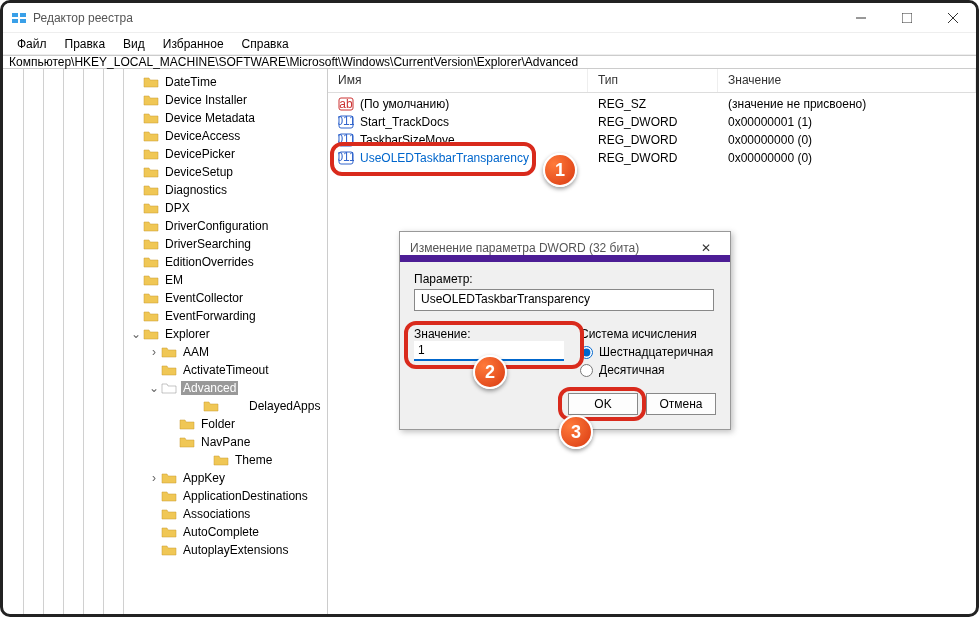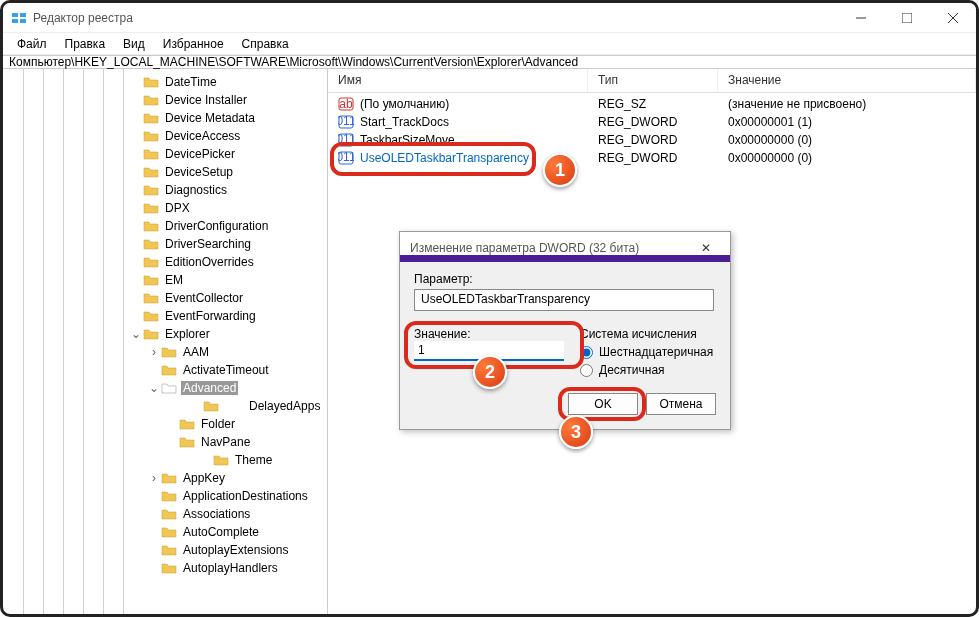--- a/index.html
+++ b/index.html
@@ -286,27 +286,20 @@
           </svg>
           <span class="label">AutoComplete</span>
         </div>
         <div class="node" style="padding-left: 144px;">
           <span class="exp"></span>
           <svg class="fold" viewBox="0 0 16 14">
             <path d="M1 3 L6 3 L7 5 L15 5 L15 12 L1 12 Z"></path>
           </svg>
           <span class="label">AutoplayExtensions</span>
         </div>
-        <div class="node" style="padding-left: 144px;">
-          <span class="exp"></span>
-          <svg class="fold" viewBox="0 0 16 14">
-            <path d="M1 3 L6 3 L7 5 L15 5 L15 12 L1 12 Z"></path>
-          </svg>
-          <span class="label">AutoplayHandlers</span>
-        </div>
       </div>
     <div class="list">
       <div class="lhdr">
         <div class="col c1">Имя</div>
         <div class="col c2">Тип</div>
         <div class="col c3">Значение</div>
       </div>
       <div class="lrows" id="lrows">
         <div class="highlight" style="left:2px;top:49px;width:206px;height:34px"></div>
       <div class="lrow">

